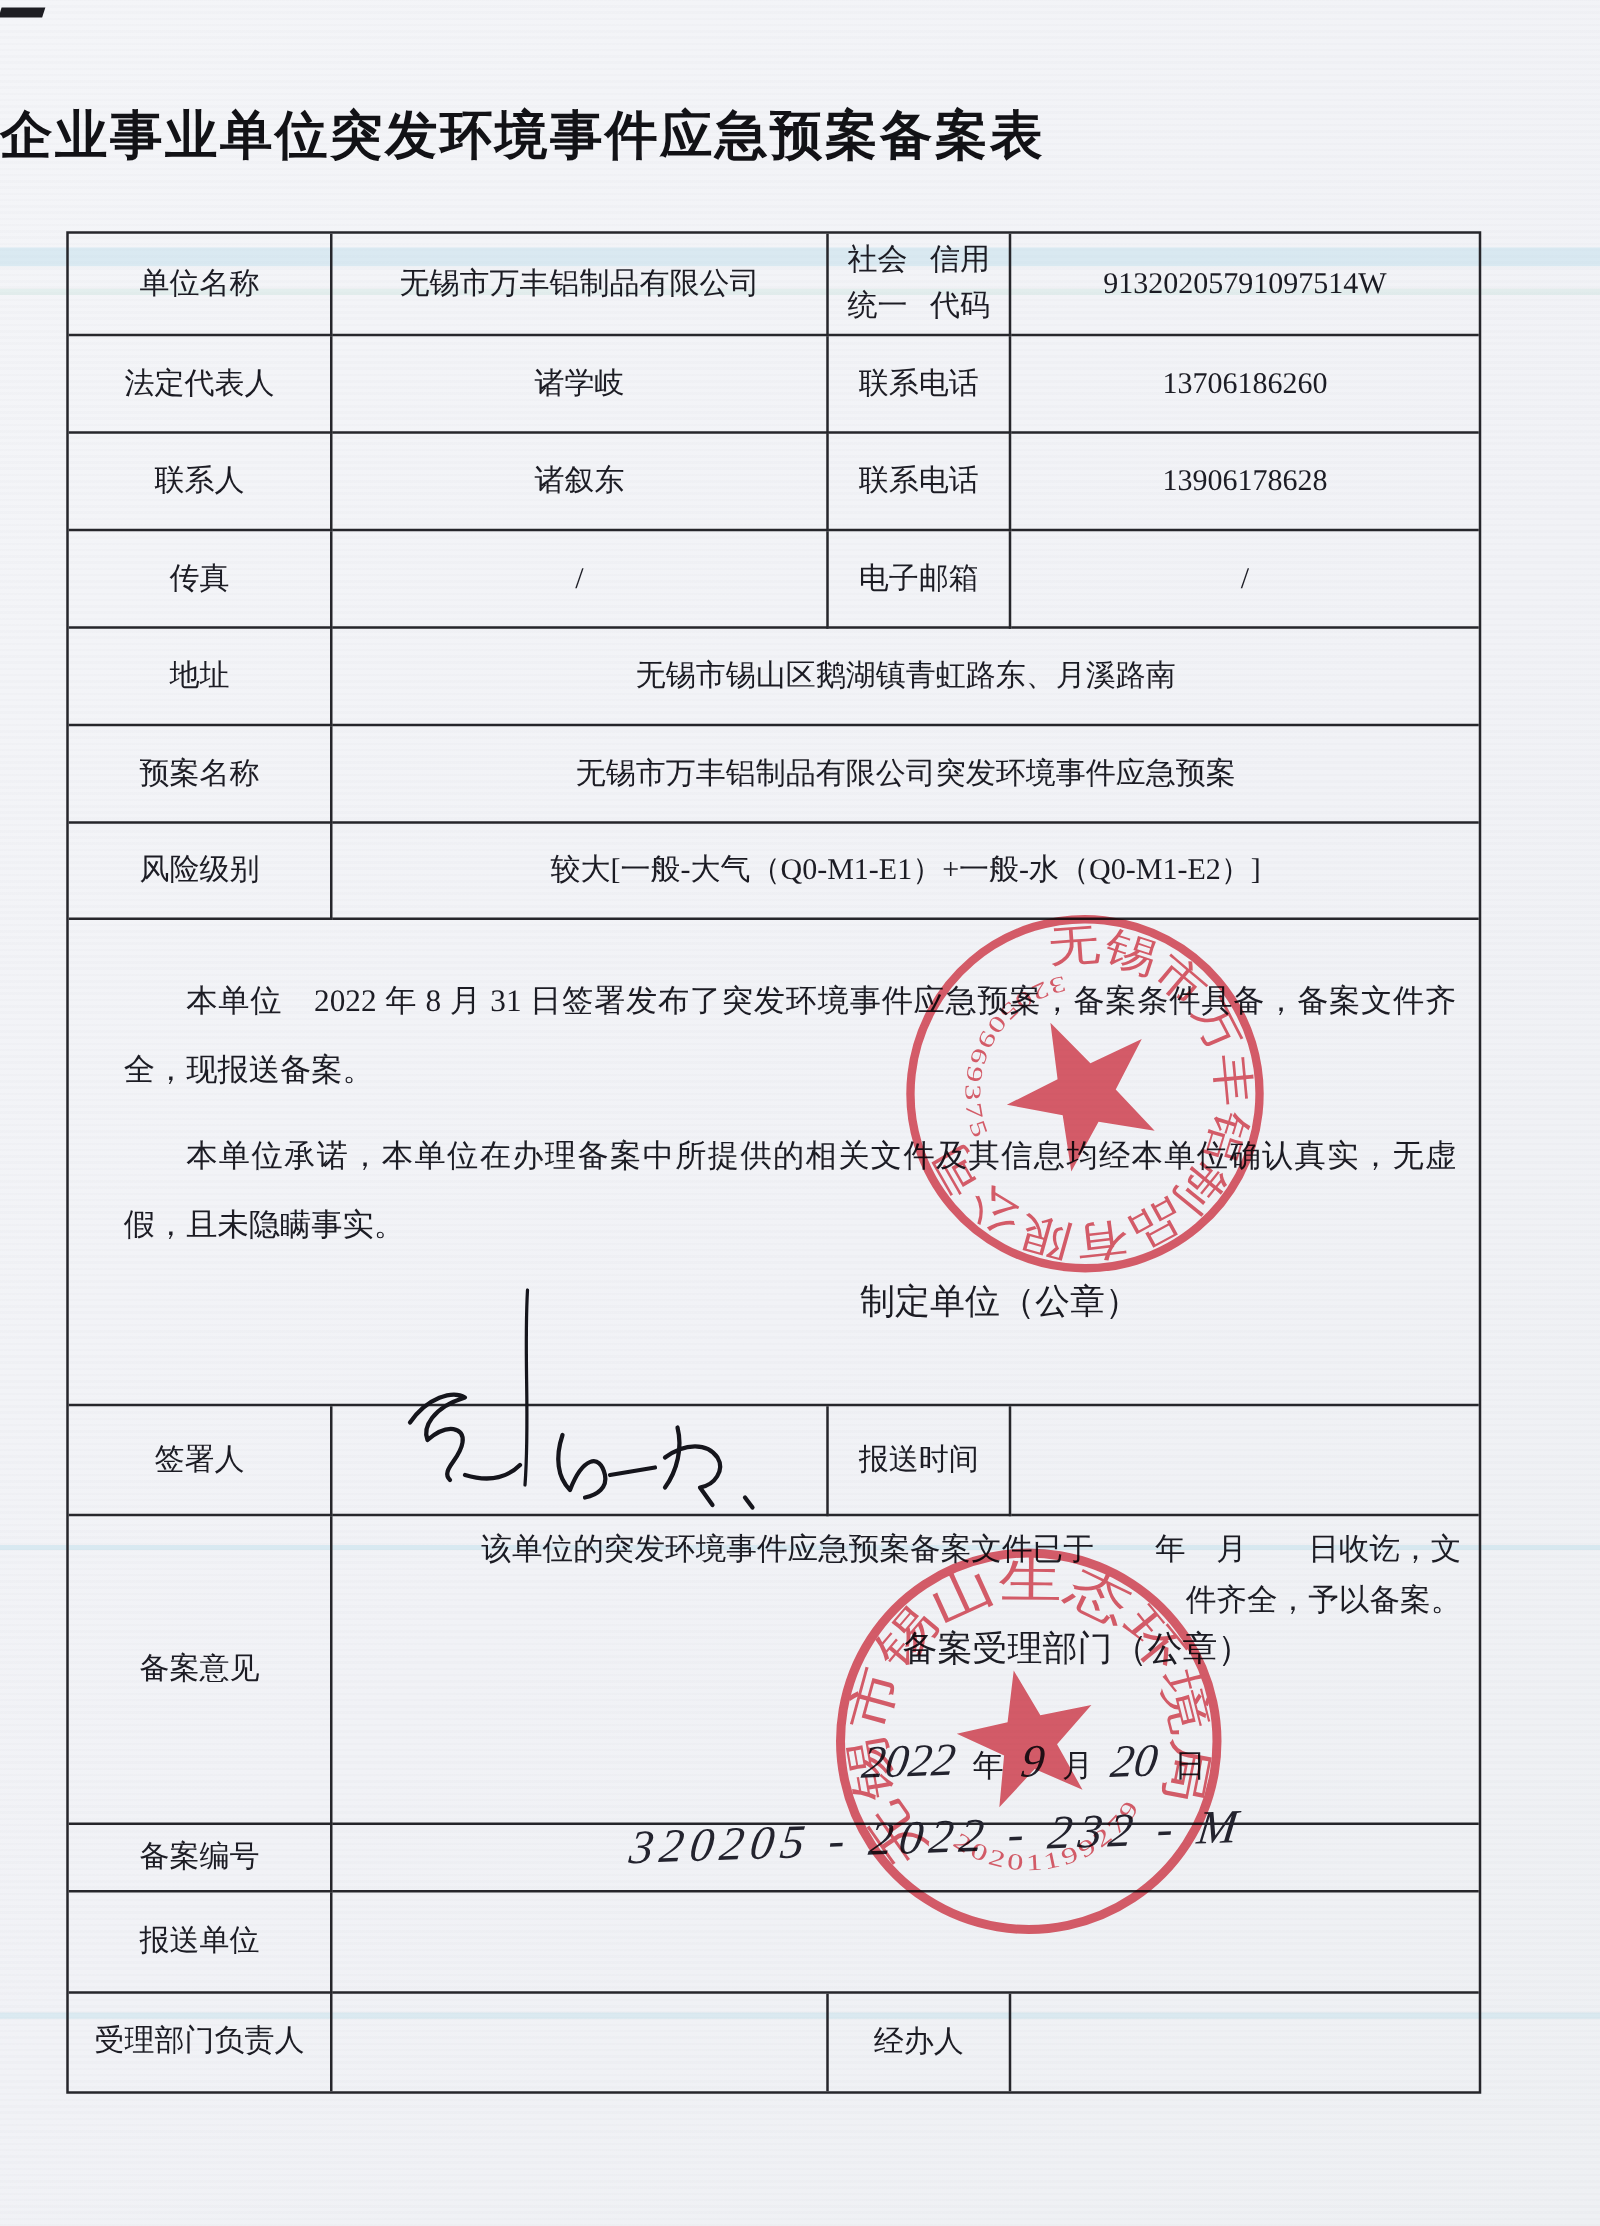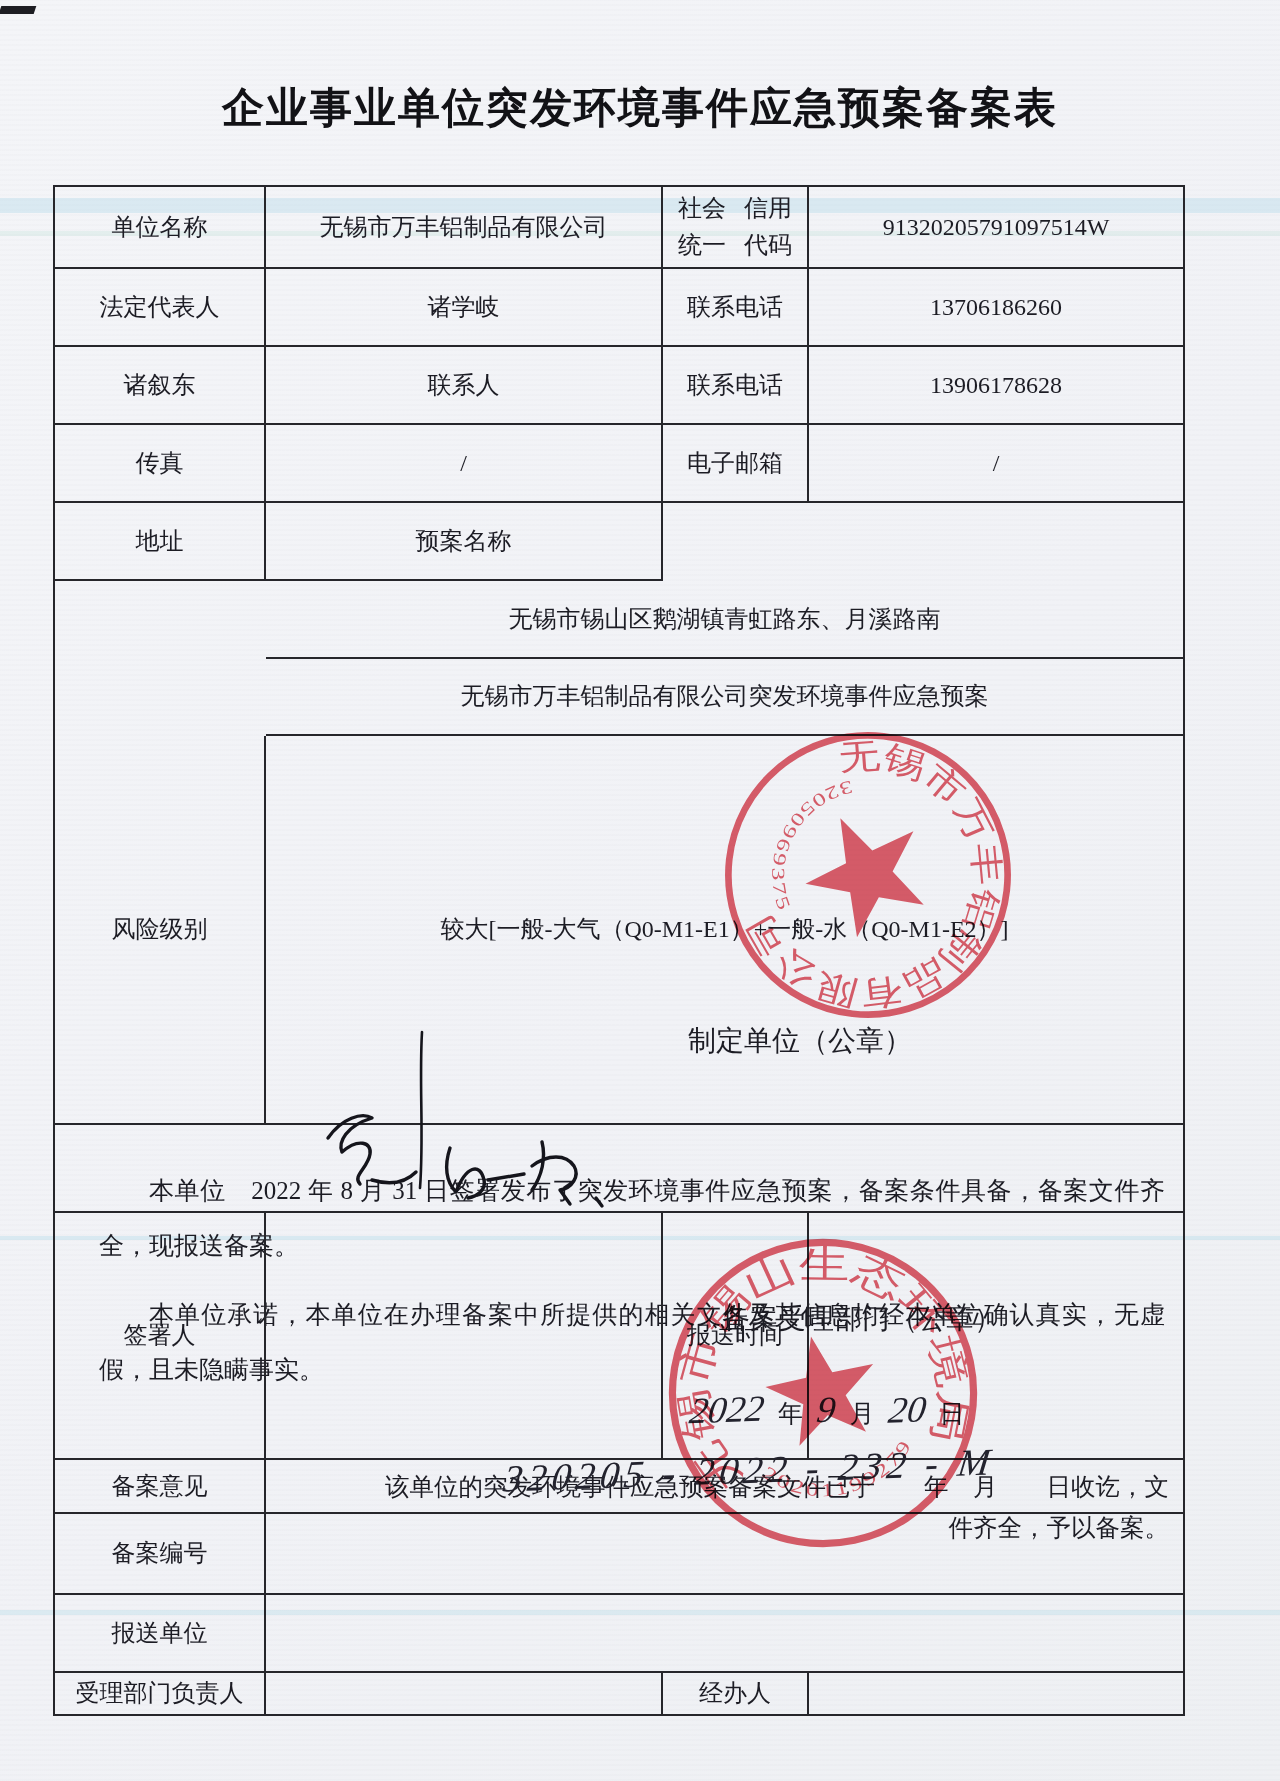--- a/index.html
+++ b/index.html
@@ -17,21 +17,21 @@
   }
   .texture{position:absolute;inset:0;pointer-events:none;
     background:repeating-linear-gradient(0deg,rgba(0,0,30,.012) 0 2px,transparent 2px 5px);}
   .streak{position:absolute;left:0;width:100%;pointer-events:none;}
   .s1{top:198px;height:15px;background:rgba(165,213,229,.32);}
   .s2{top:231px;height:5px;background:rgba(186,224,212,.28);}
   .s3{top:1236px;height:4px;background:rgba(158,212,228,.30);}
   .s4{top:1610px;height:5px;background:rgba(158,212,228,.26);}
   .corner-mark{position:absolute;left:0;top:6px;width:35px;height:8px;background:#1d1d22;transform:skewX(-18deg);}
 
-  .title{position:absolute;top:80px;left:0;width:100%;text-align:center;
+  .title{position:absolute;top:80px;left:0;width:100%;
     font-family:"Liberation Sans","DejaVu Sans",sans-serif;
     font-weight:900;font-size:42px;letter-spacing:2px;color:#121216;}
 
   .tbl{position:absolute;left:53px;top:185px;
     display:grid;
     grid-template-columns:211px 397px 146px 374px;
     grid-template-rows:82px 78px 78px 78px 78px 78px 77px 389px 88px 247px 54px 81px 78px;
     border:2px solid var(--bc);}
   .c{border-right:2px solid var(--bc);border-bottom:2px solid var(--bc);
     display:flex;align-items:center;justify-content:center;text-align:center;
@@ -88,34 +88,34 @@
         <span>信用代码</span>
       </span>
     </div>
     <div class="c ec">91320205791097514W</div>
 
     <div class="c">法定代表人</div>
     <div class="c">诸学岐</div>
     <div class="c">联系电话</div>
     <div class="c ec">13706186260</div>
 
+    <div class="c">联系人</div>
     <div class="c">诸叙东</div>
-    <div class="c">联系人</div>
     <div class="c">联系电话</div>
     <div class="c ec">13906178628</div>
 
     <div class="c">传真</div>
     <div class="c">/</div>
     <div class="c">电子邮箱</div>
     <div class="c ec">/</div>
 
     <div class="c">地址</div>
+    <div class="c span-rest">无锡市锡山区鹅湖镇青虹路东、月溪路南</div>
+
     <div class="c">预案名称</div>
-
-    <div class="c span-rest">无锡市锡山区鹅湖镇青虹路东、月溪路南</div>
     <div class="c span-rest">无锡市万丰铝制品有限公司突发环境事件应急预案</div>
 
     <div class="c">风险级别</div>
     <div class="c span-rest">较大[一般-大气（Q0-M1-E1）+一般-水（Q0-M1-E2）]</div>
 
     <div class="c span-all decl">
       <p>本单位　2022 年 8 月 31 日签署发布了突发环境事件应急预案，备案条件具备，备案文件齐全，现报送备案。</p>
       <p>本单位承诺，本单位在办理备案中所提供的相关文件及其信息均经本单位确认真实，无虚假，且未隐瞒事实。</p>
     </div>
 

